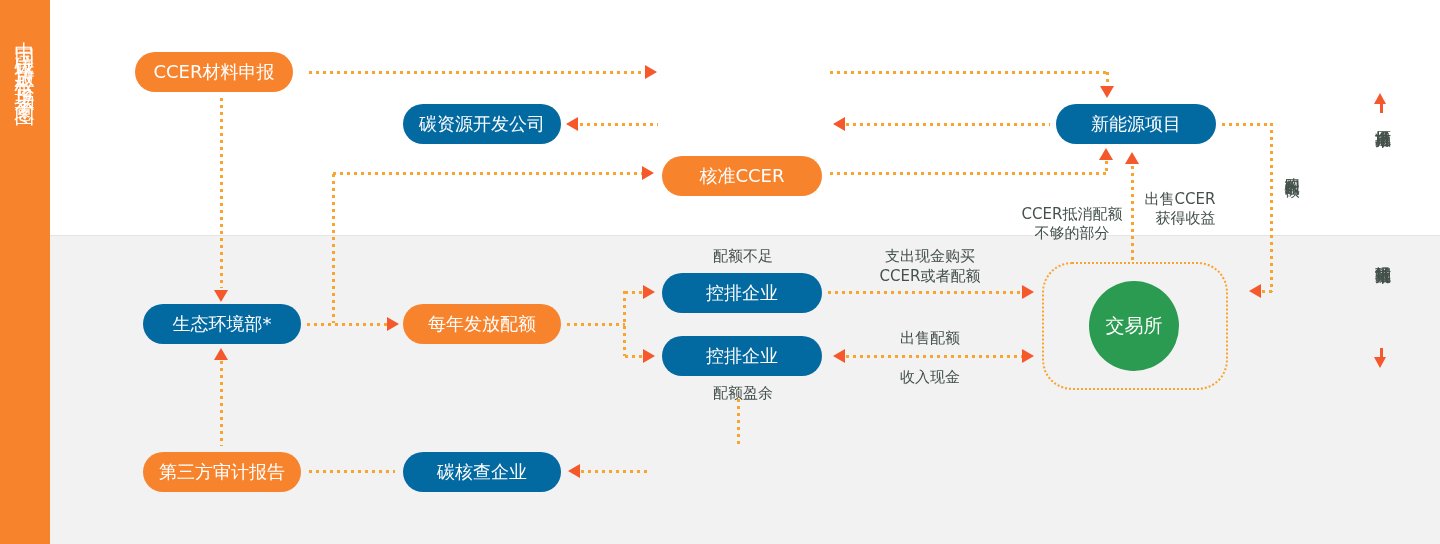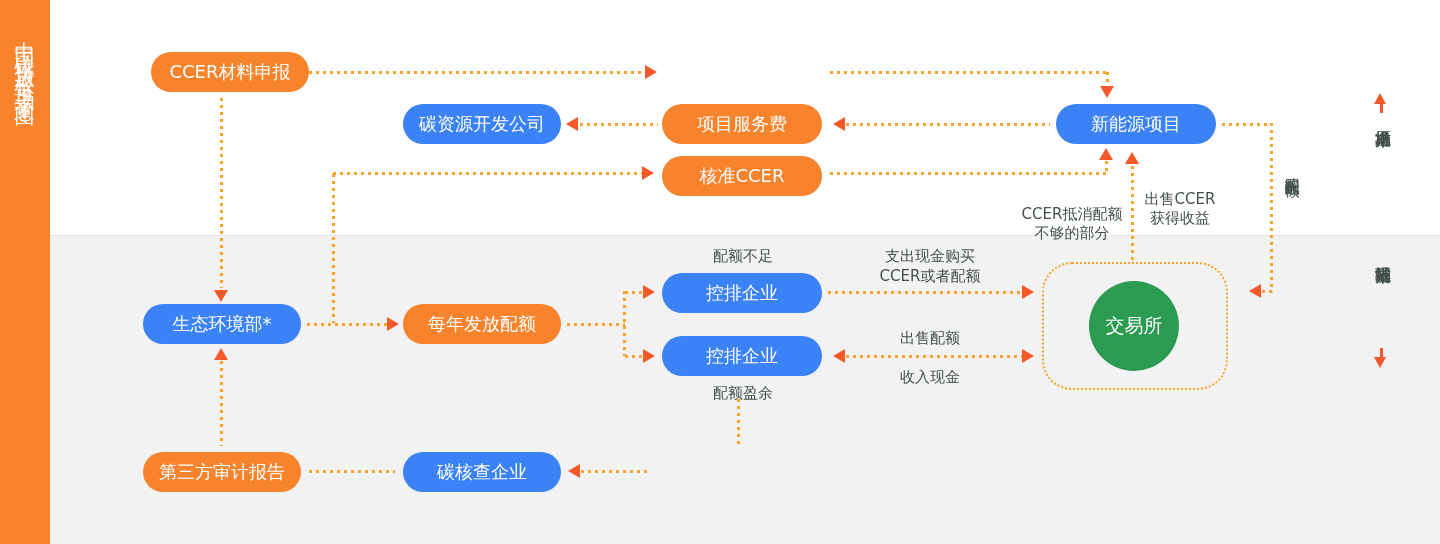--- a/index.html
+++ b/index.html
@@ -6,21 +6,21 @@
   .stage{position:relative;width:1440px;height:544px;background:#ffffff;overflow:hidden;
          font-family:"DejaVu Sans","Liberation Sans",sans-serif;}
   .bg-lower{position:absolute;left:50px;top:235px;width:1390px;height:309px;
             background:#F2F2F3;border-top:1px solid #E4E4E4;box-sizing:border-box;}
   .sidebar{position:absolute;left:0;top:0;width:50px;height:544px;background:#F8832D;}
   .sidebar-title{position:absolute;left:13px;top:26px;writing-mode:vertical-rl;text-orientation:upright;
                  color:#ffffff;font-size:20px;letter-spacing:6.5px;line-height:24px;}
   .pill{position:absolute;height:40px;border-radius:20px;display:flex;align-items:center;justify-content:center;
         color:#ffffff;font-size:18px;white-space:nowrap;}
   .orange{background:#F8832D;}
-  .green{background:#3b82f6;}
+  .green{background:#0369a1;}
   .circle{position:absolute;left:1089px;top:281px;width:90px;height:90px;border-radius:50%;
           background:#2B9B51;color:#fff;display:flex;align-items:center;justify-content:center;font-size:19px;}
   .dashed-box{position:absolute;left:1042px;top:262px;width:186px;height:128px;
               border:2px dotted #F9A42C;border-radius:30px;box-sizing:border-box;}
   .lbl{position:absolute;color:#44514B;font-size:15px;line-height:20px;text-align:center;
        transform:translateX(-50%);white-space:nowrap;}
   .vtext{position:absolute;writing-mode:vertical-rl;text-orientation:upright;color:#44514B;white-space:nowrap;}
   .hl{position:absolute;height:3px;
       background-image:repeating-linear-gradient(90deg,#F9A42C 0 3px,transparent 3px 7px);}
   .vl{position:absolute;width:3px;
@@ -92,23 +92,22 @@
   <div class="vl" style="left:737px;top:399px;height:46px;"></div>
 
   <div class="vl" style="left:220px;top:361px;height:85px;"></div>
   <div class="tri tri-u" style="left:214px;top:348px;"></div>
 
   <div class="hl" style="left:309px;top:470px;width:86px;"></div>
 
   <div class="hl" style="left:581px;top:470px;width:68px;"></div>
   <div class="tri tri-l" style="left:568px;top:464px;"></div>
 
-  <div class="pill orange" style="left:151px;top:52px;width:158px;">CCER材料申报</div>
+  <div class="pill orange" style="left:135px;top:52px;width:158px;">CCER材料申报</div>
   <div class="pill green" style="left:403px;top:104px;width:158px;">碳资源开发公司</div>
-  <div class="pill orange" style="left:662px;top:104px;width:160px;">项目服务费</div>
   <div class="pill green" style="left:1056px;top:104px;width:160px;">新能源项目</div>
   <div class="pill orange" style="left:662px;top:156px;width:160px;">核准CCER</div>
   <div class="pill orange" style="left:403px;top:304px;width:158px;">每年发放配额</div>
   <div class="pill green" style="left:143px;top:304px;width:158px;">生态环境部*</div>
   <div class="pill green" style="left:662px;top:273px;width:160px;">控排企业</div>
   <div class="pill green" style="left:662px;top:336px;width:160px;">控排企业</div>
   <div class="pill orange" style="left:143px;top:452px;width:158px;">第三方审计报告</div>
   <div class="pill green" style="left:403px;top:452px;width:158px;">碳核查企业</div>
 
   <div class="dashed-box"></div>
@@ -119,21 +118,21 @@
   <div class="lbl" style="left:930px;top:246px;">
     <div>支出现金购买</div>
     <div>CCER或者配额</div>
   </div>
   <div class="lbl" style="left:930px;top:328px;">出售配额</div>
   <div class="lbl" style="left:930px;top:367px;">收入现金</div>
   <div class="lbl" style="left:1072px;top:205px;line-height:19px;">
     <div>CCER抵消配额</div>
     <div>不够的部分</div>
   </div>
-  <div class="lbl" style="left:1180px;top:190px;line-height:19px;">
+  <div class="lbl" style="left:1180px;top:190px;line-height:19px;text-align:right;">
     <div>出售CCER</div>
     <div>获得收益</div>
   </div>
   <div class="vtext" style="left:1282px;top:166px;font-size:15px;letter-spacing:1px;">购买碳配额</div>
 
   <div class="vl" style="left:1380px;top:103px;height:10px;background-image:repeating-linear-gradient(180deg,#F4582B 0 10px,transparent 10px 10px);"></div>
   <div class="tri tri-u" style="left:1374px;top:93px;border-width:0 6px 11px 6px;"></div>
   <div class="vtext" style="left:1372px;top:118px;font-size:16px;">自愿减排市场</div>
 
   <div class="vtext" style="left:1372px;top:254px;font-size:16px;">强制减排市场</div>

